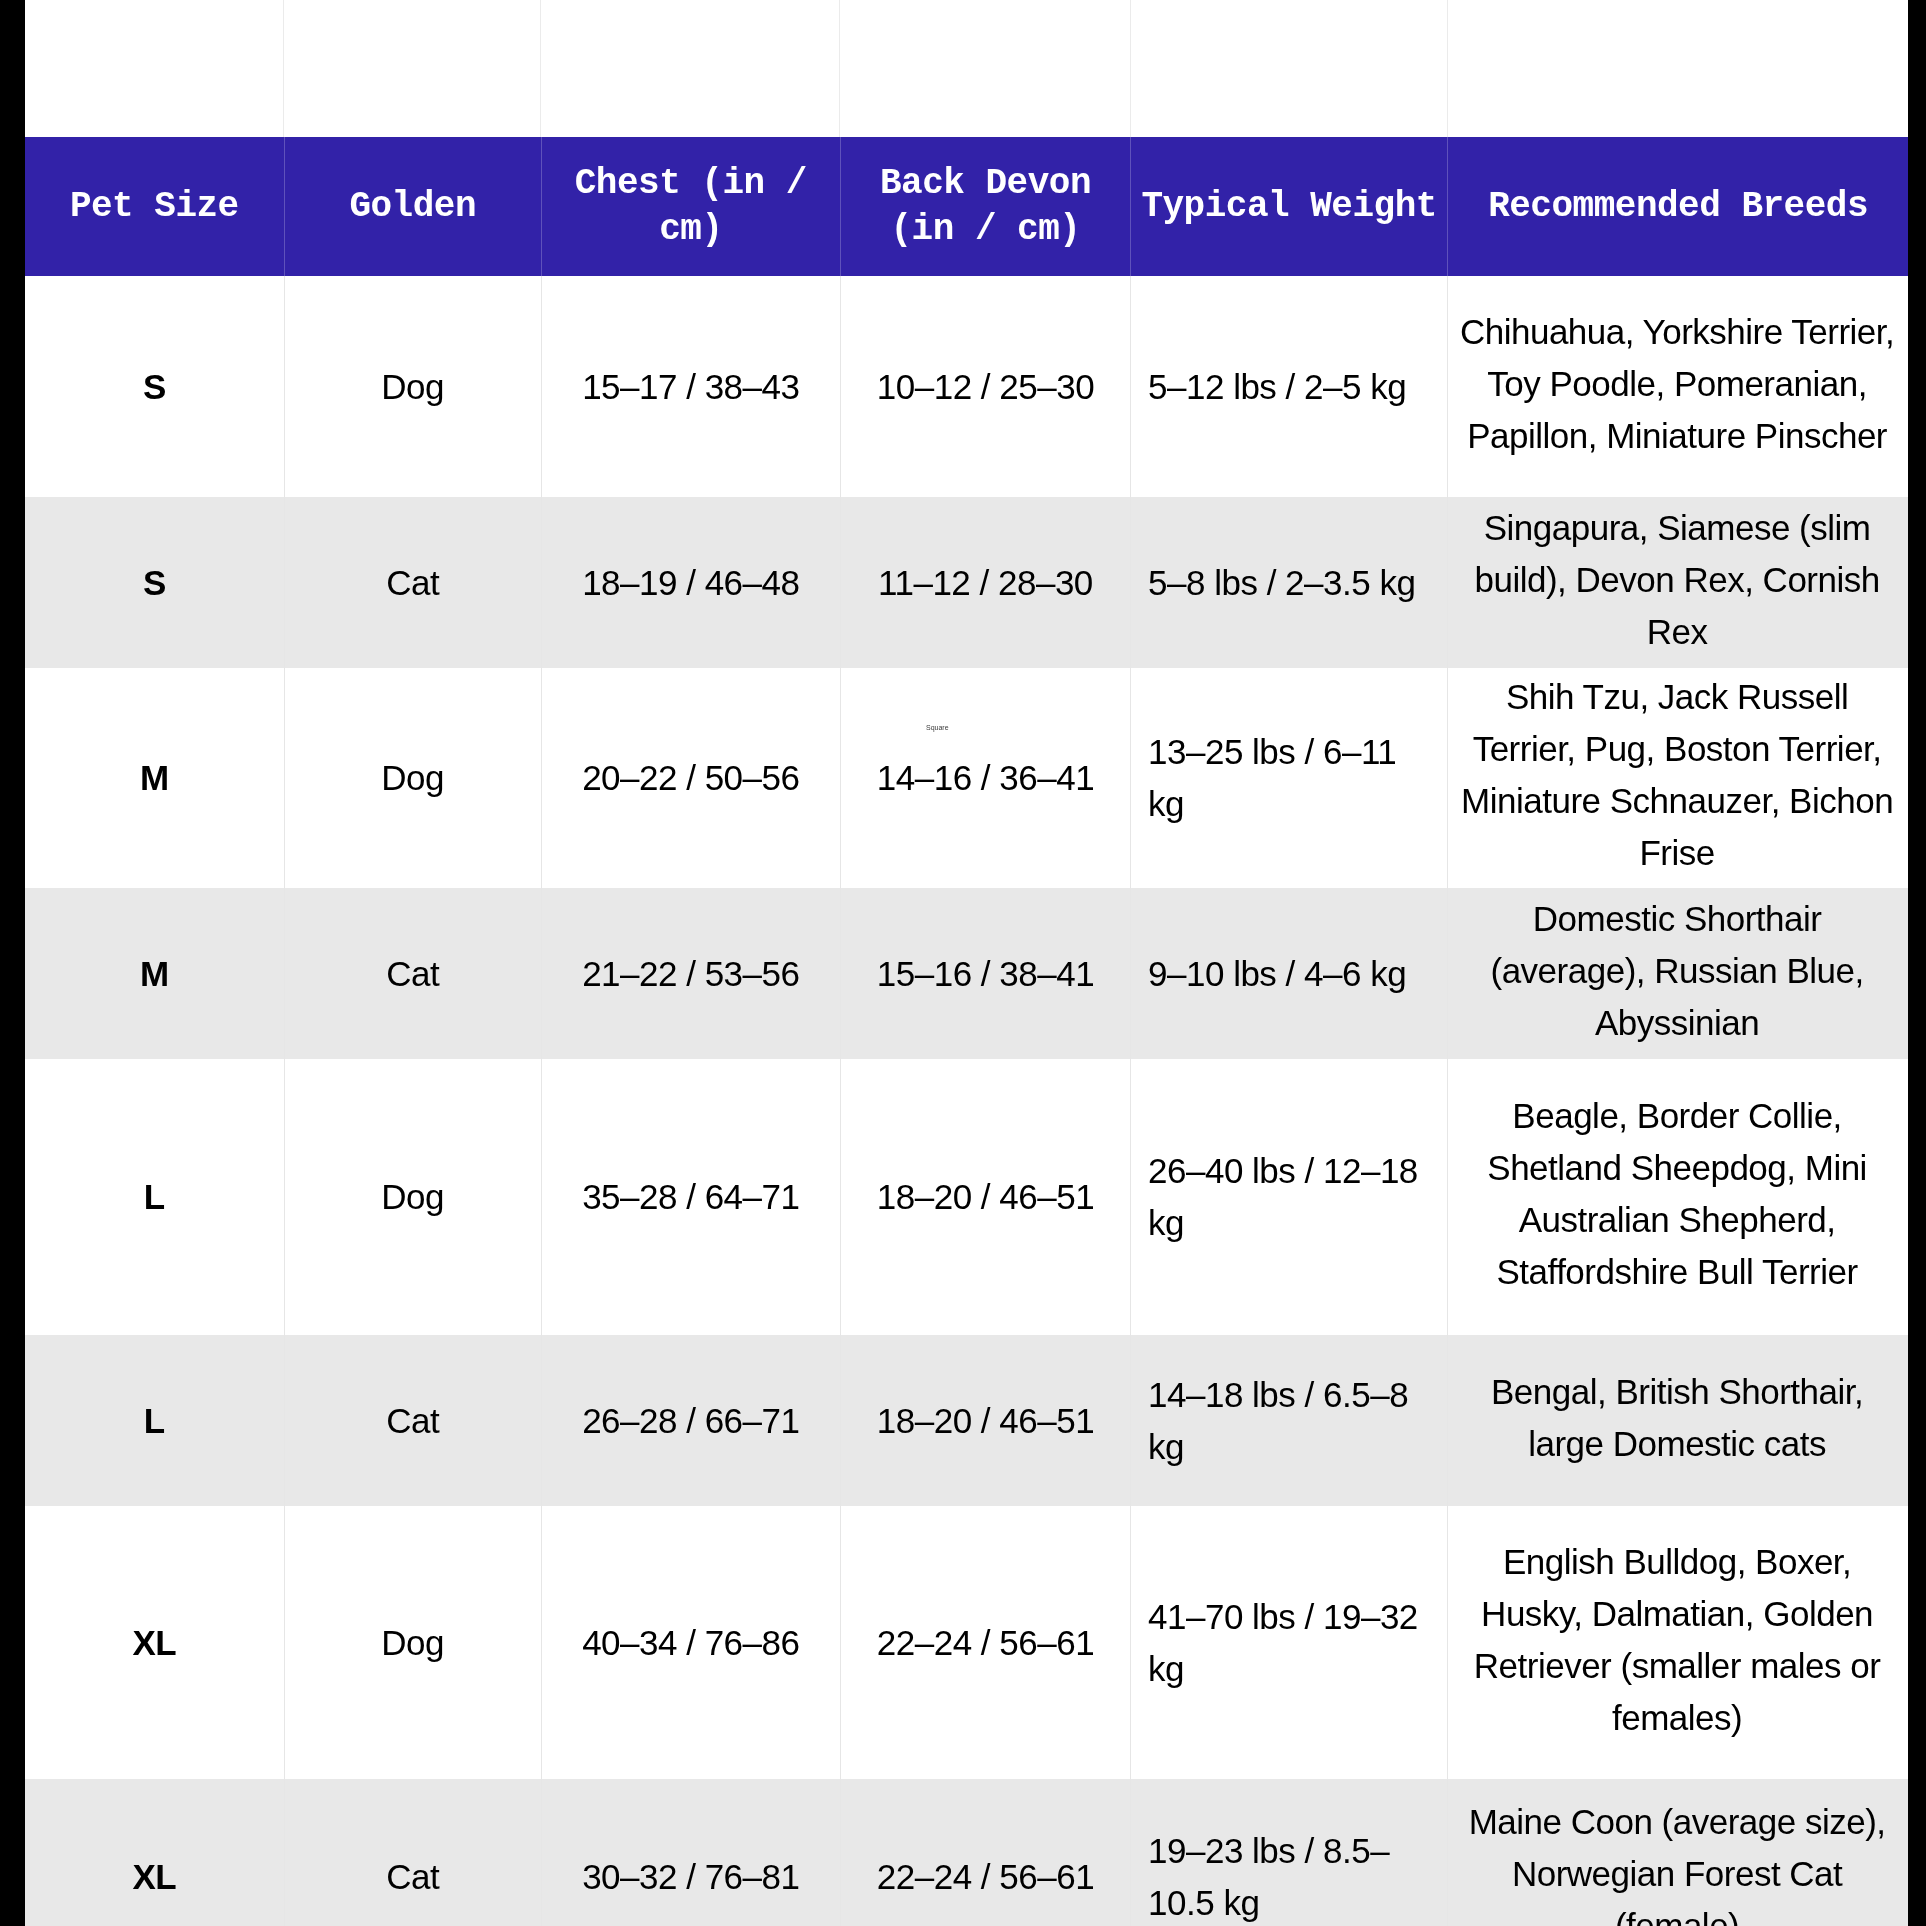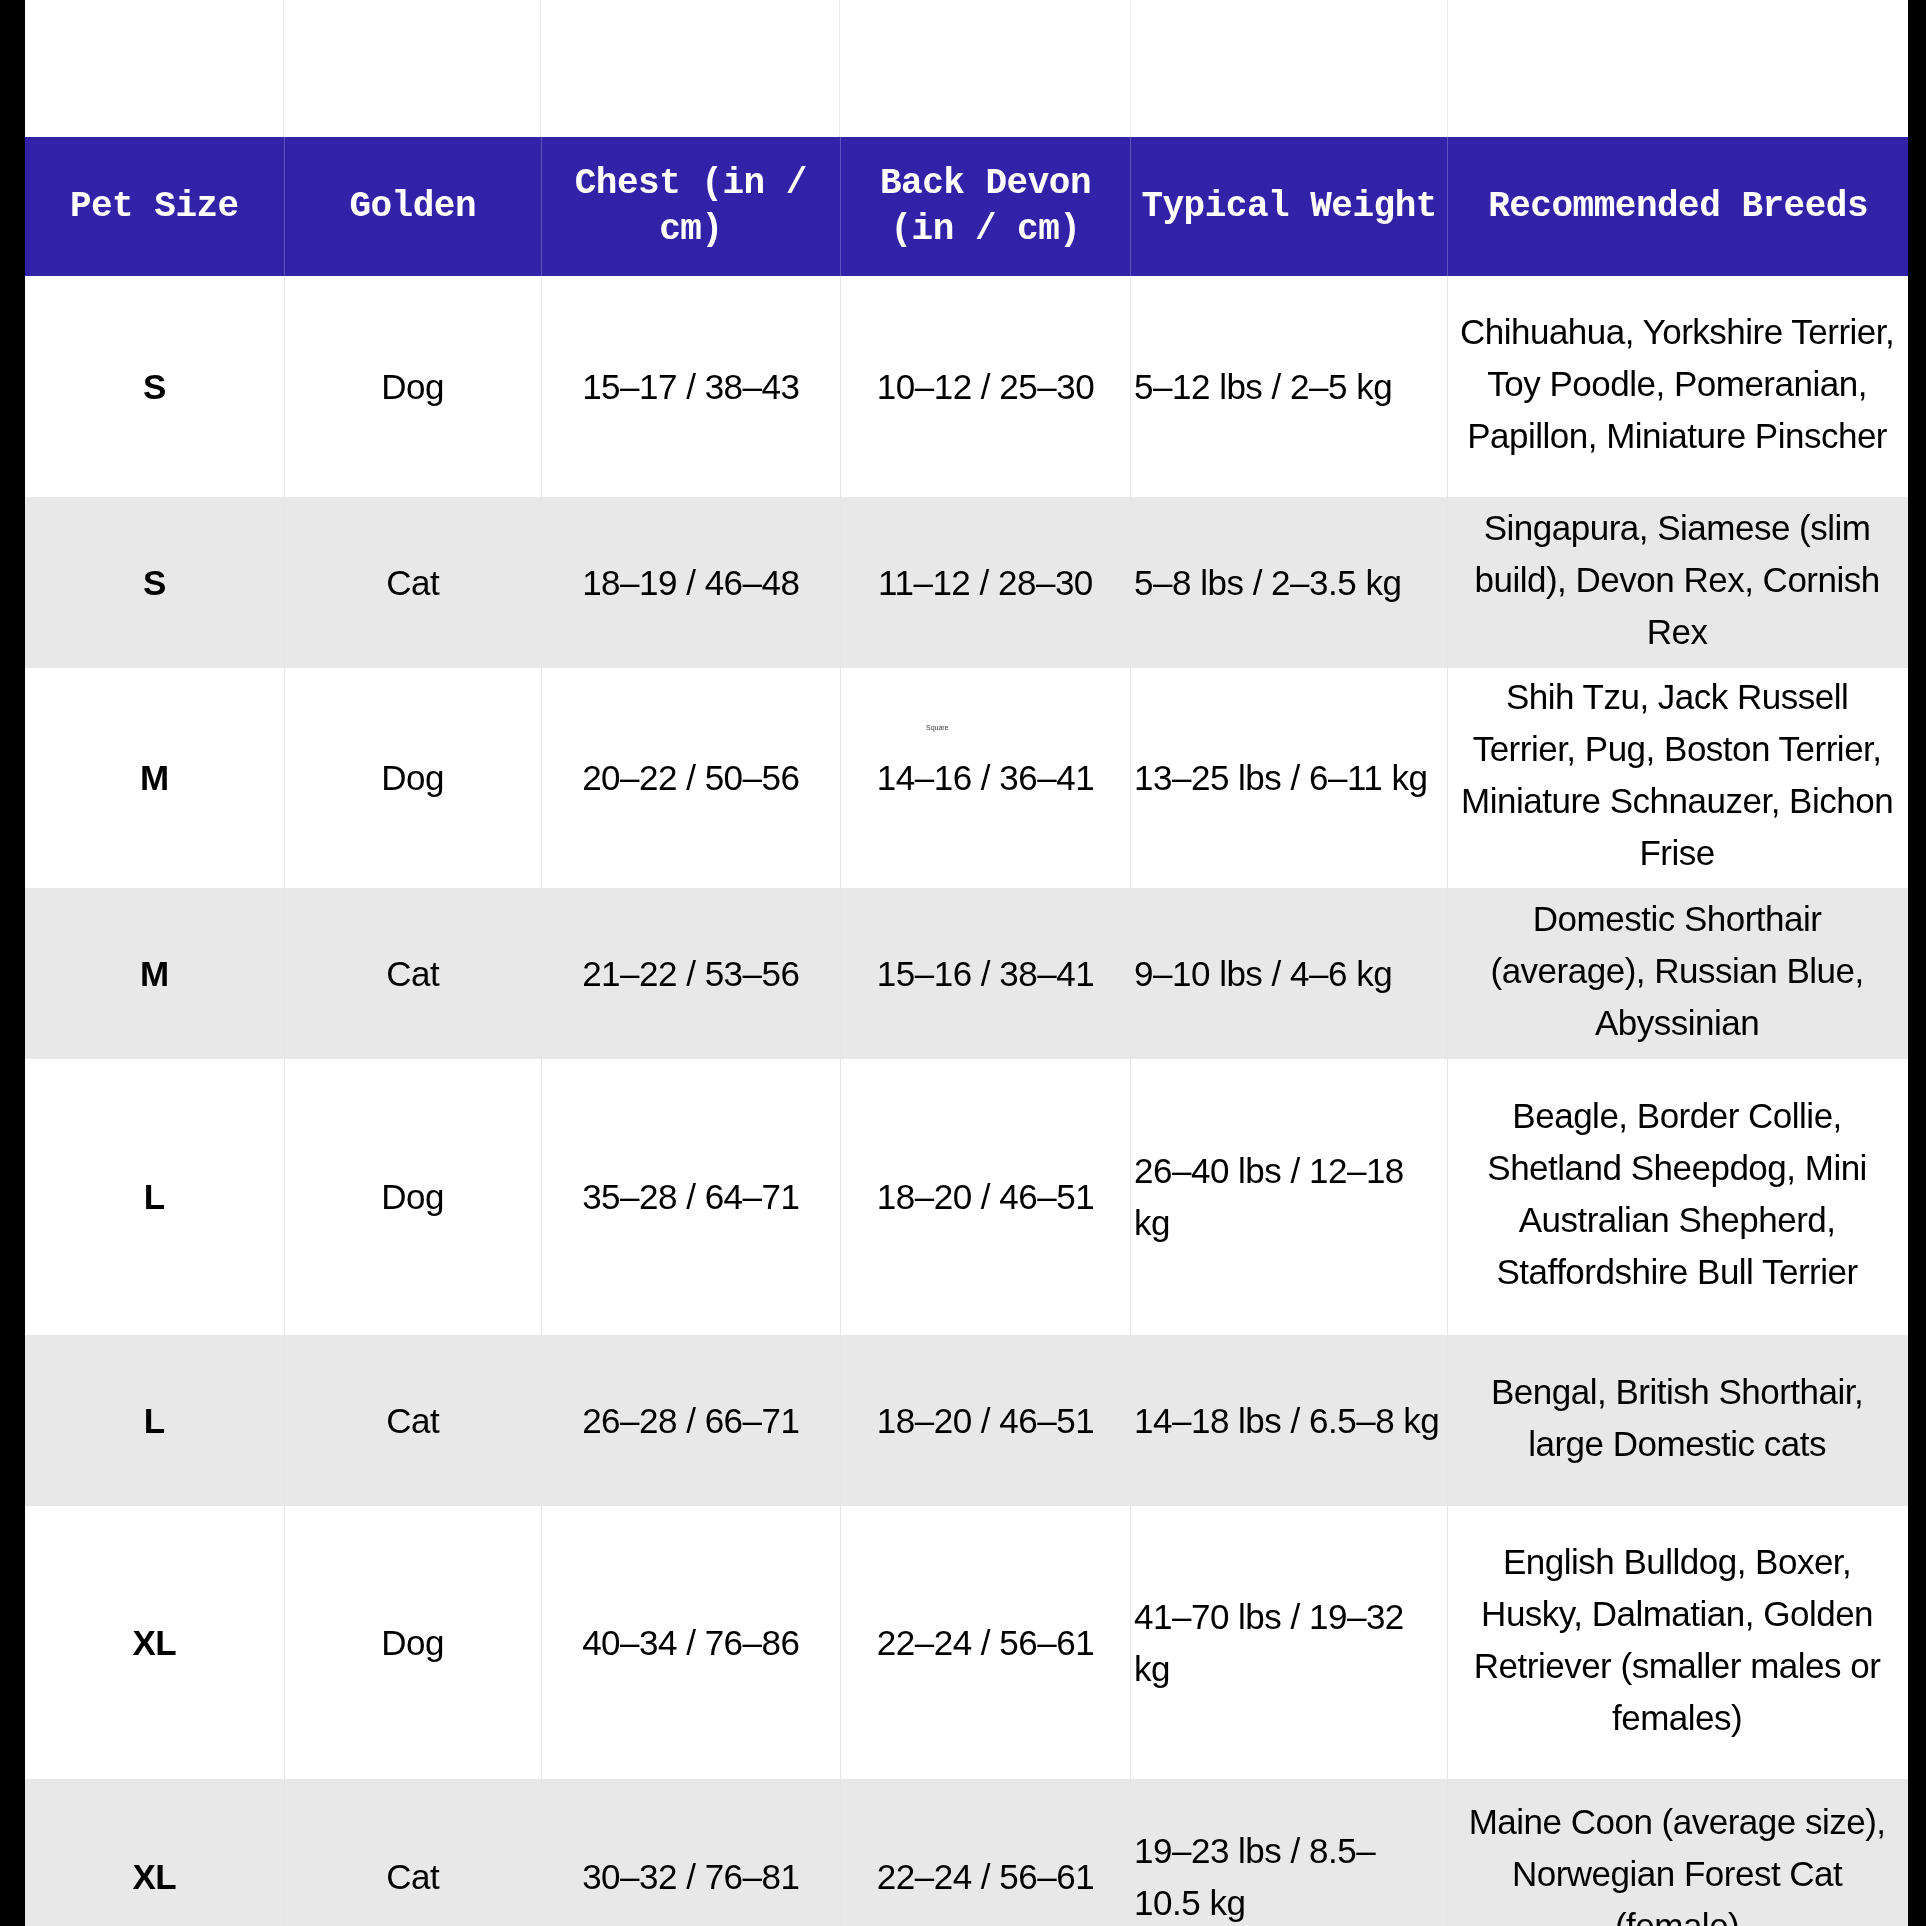--- a/index.html
+++ b/index.html
@@ -29,21 +29,21 @@
   td{
     font-size:35px;line-height:52px;vertical-align:middle;text-align:center;
     letter-spacing:-0.5px;padding:0 5px;
   }
   td + td{border-left:1px solid #e6e6e6;}
   tbody tr:nth-child(even){background:#e8e8e8;}
   tbody tr:nth-child(odd){background:#ffffff;}
   .r1{height:221px}.r2{height:171px}.r3{height:218px}.r4{height:171px}
   .r5{height:276px}.r6{height:171px}.r7{height:273px}.r8{height:196px}
   td.c-size{font-weight:bold;}
-  td.c-weight{text-align:left;padding:0 7px 0 3px;}
+  td.c-weight{text-align:left;padding:0 7px 0 17px;}
   td.c-breeds{text-align:center;padding:3px 10px 9px 8px;line-height:52px;}
 </style>
 </head>
 <body>
 
 <div class="canvas">
 
   <div class="strip strip-left"></div>
   <div class="strip strip-right"></div>
 

